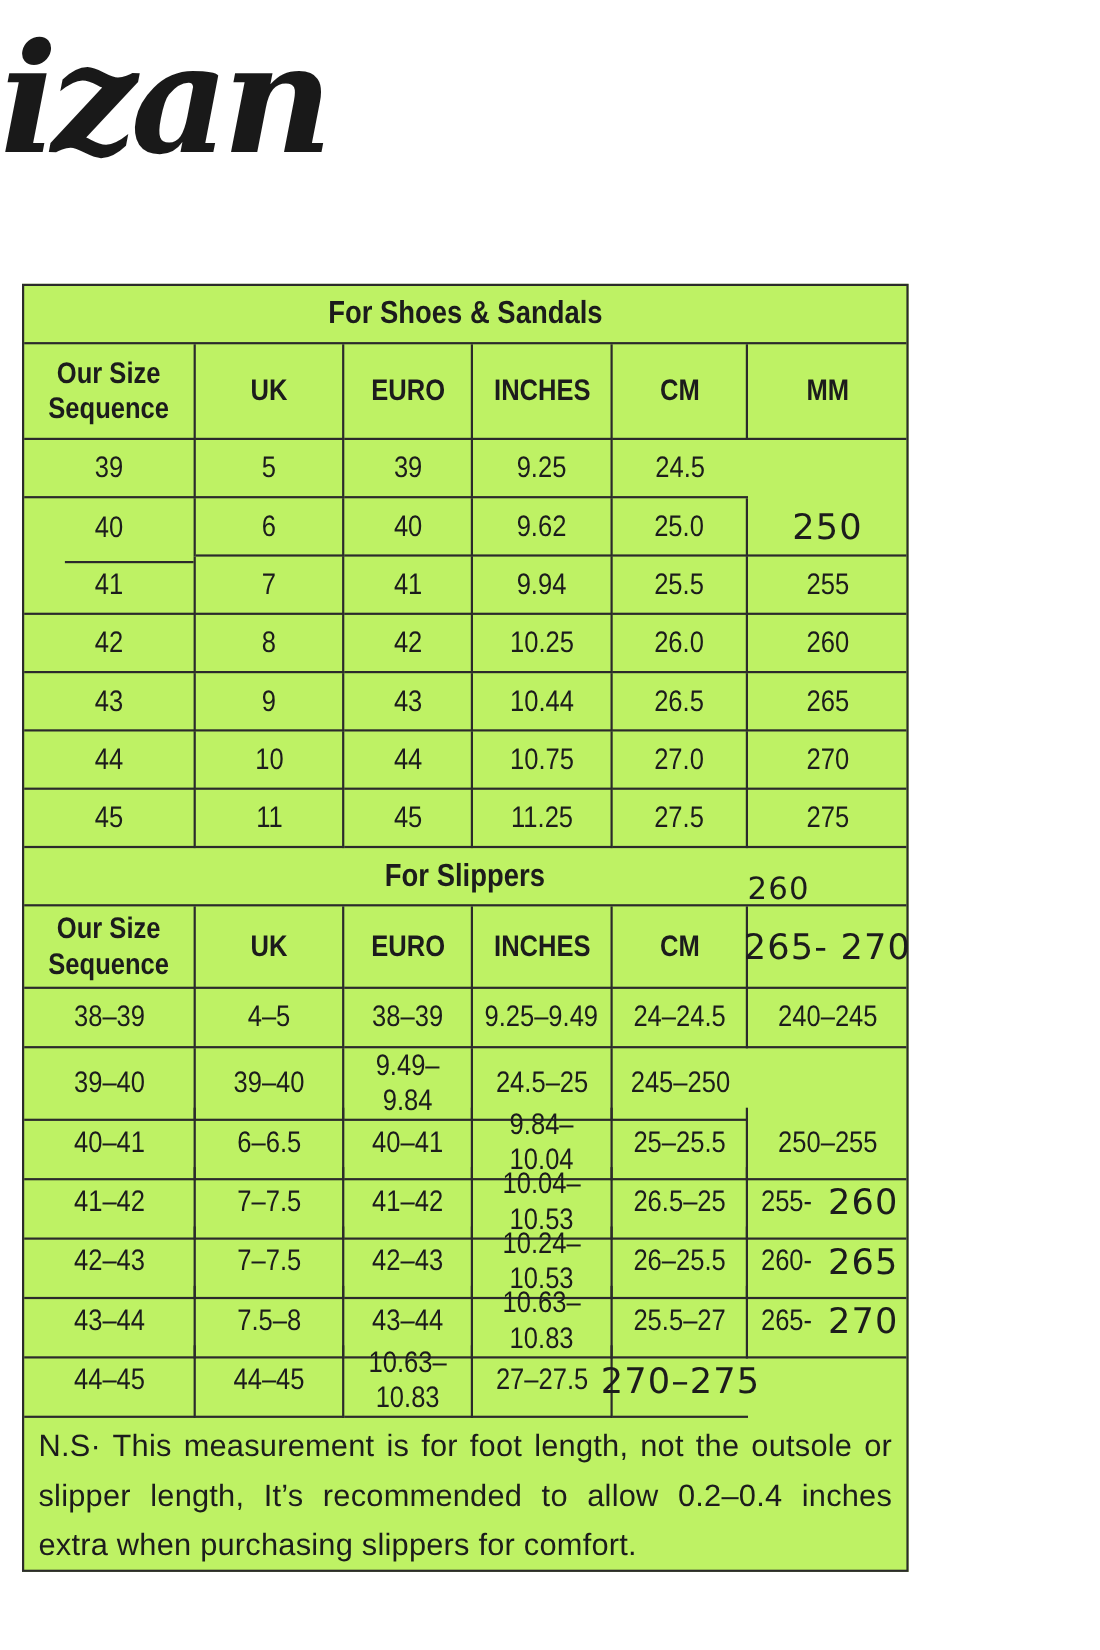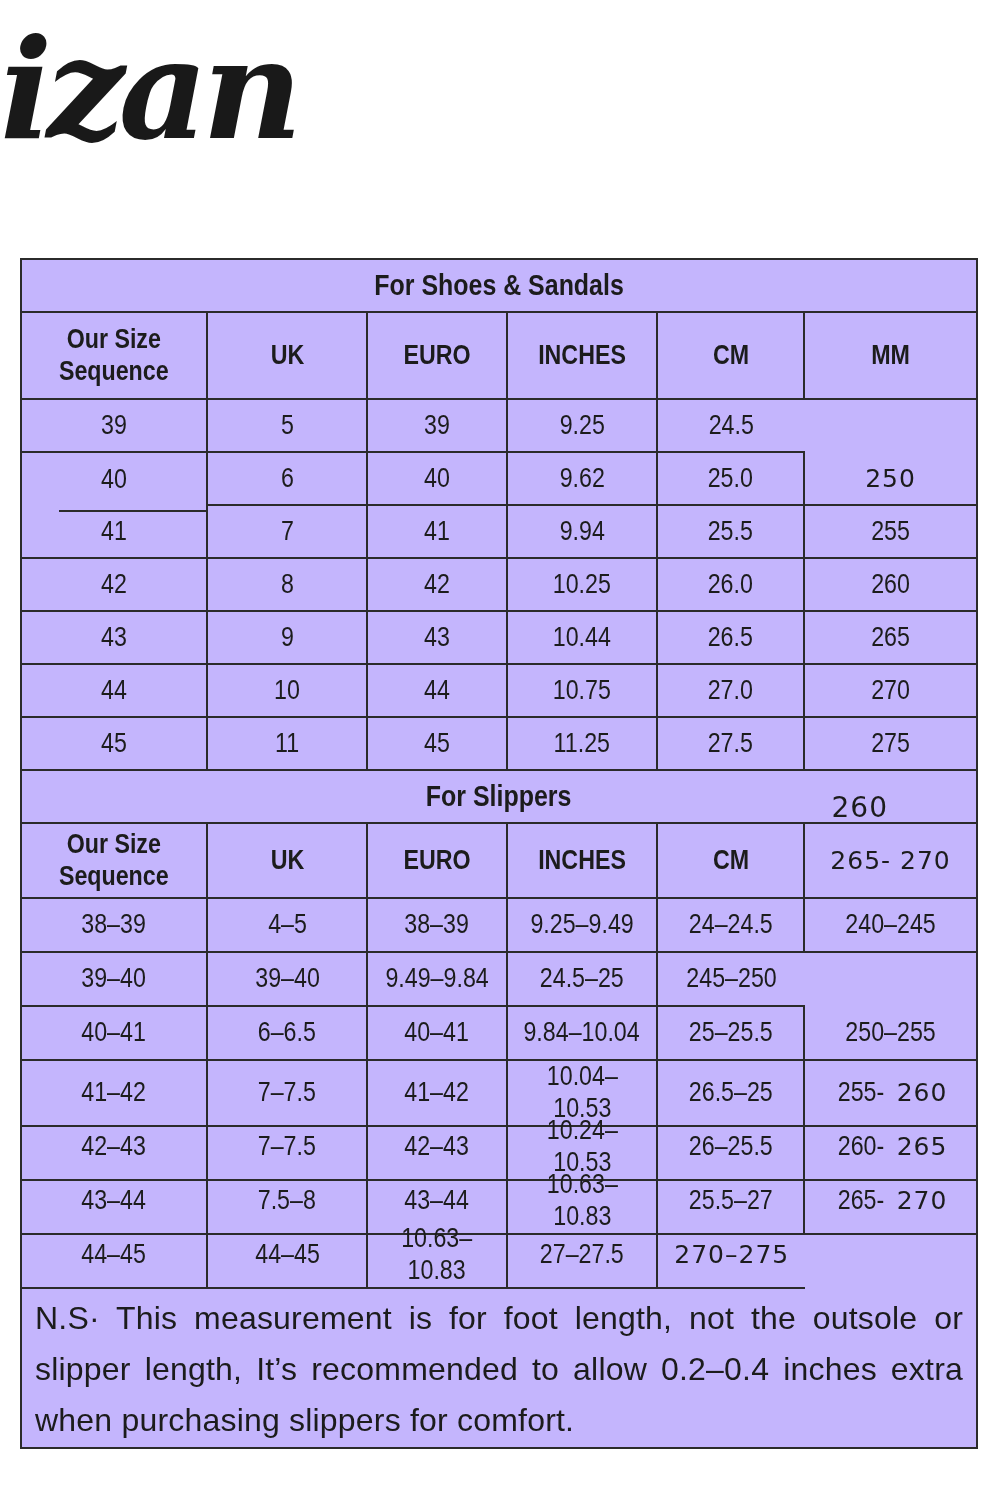--- a/index.html
+++ b/index.html
@@ -25,23 +25,23 @@
     color:#191919;
   }
   .logo-sub{
     margin-top:6px;
     font-size:35px;font-weight:bold;
     letter-spacing:18px;padding-left:18px;
     color:#1a1a1a;
   }
   
   .sheet{
-    position:absolute;left:20px;top:258px;width:958px;
+    position:absolute;left:20px;top:258px;width:806px;
     border:2px solid var(--line);
-    background:#c4b5fd;
+    background:#bef264;
   }
   .t-title{
     position:relative;
     height:53px;display:flex;align-items:center;justify-content:center;
     border-bottom:2px solid var(--line);
     font-weight:bold;font-size:29px;
   }
   .t-head{display:grid;grid-template-columns:var(--cols);height:87px;}
   .t-head.slip-head{height:75px;}
   .t-row{display:grid;grid-template-columns:var(--cols);height:53px;}
@@ -59,42 +59,42 @@
   .cond{
     display:inline-block;
     transform:scaleX(.86);
     white-space:pre-line;
     line-height:1.18;
   }
   
   .patched{
     font-family:"DejaVu Sans",sans-serif;
     font-weight:normal;
-    font-size:25px;
+    font-size:32px;
     letter-spacing:1px;
     white-space:pre;
   }
   
   .overlay-260{
     position:absolute;
     right:88px;bottom:-2px;
     font-size:28px;font-weight:normal;
   }
   
   .cell.quirk{border-bottom:none;position:relative;}
   .cell.quirk::after{
     content:"";position:absolute;z-index:2;
     left:37px;right:0;bottom:-6px;height:2px;
     background:var(--line);
   }
   
   .note{
     min-height:110px;
     padding:16px 13px 0 13px;
-    font-size:32px;
+    font-size:28px;
     line-height:1.6;
     text-align:justify;
     letter-spacing:.2px;
   }
 </style>
 </head>
 <body>
 
 <div class="logo">
   <div class="logo-script">izan</div>

